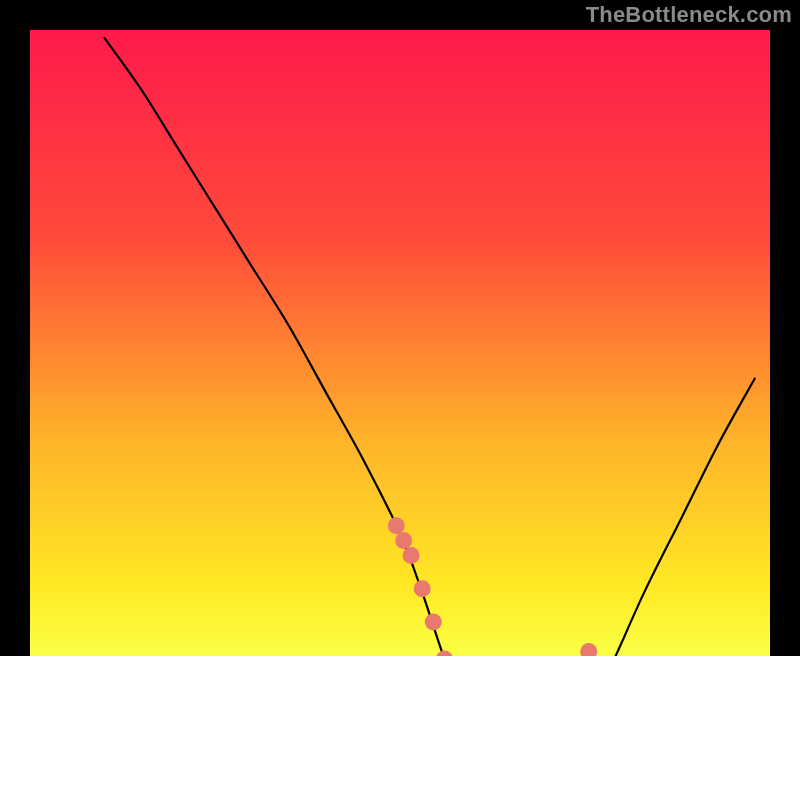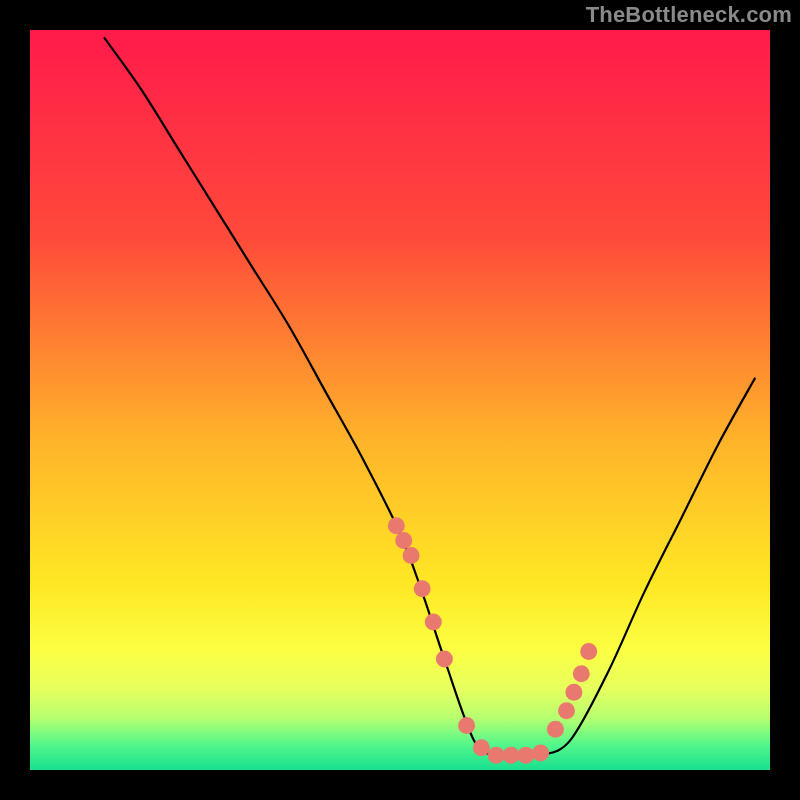--- a/index.html
+++ b/index.html
@@ -3,21 +3,21 @@
 <meta charset="utf-8">
 <style>
   body {
     margin: 0;
     padding: 0;
     background: #fff;
   }
   .stage {
     position: relative;
     width: 800px;
-    height: 800px;
+    height: 656px;
     overflow: hidden;
   }
   svg {
     display: block;
   }
   .attribution {
     position: absolute;
     top: 2px;
     right: 8px;
     font-family: Arial, Helvetica, sans-serif;

